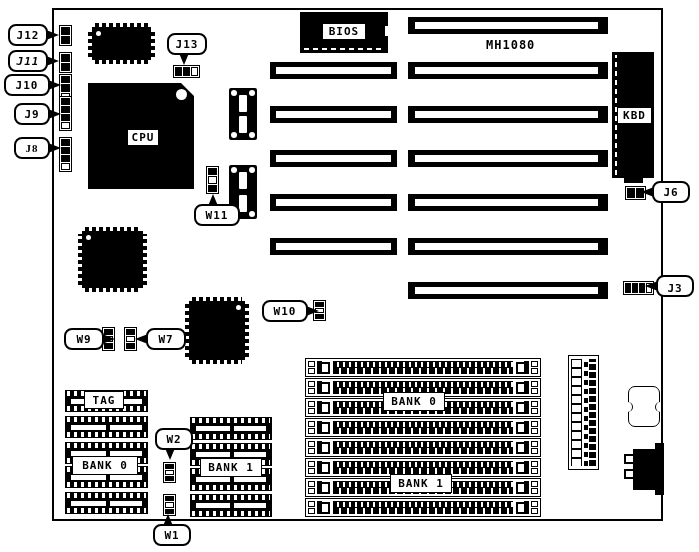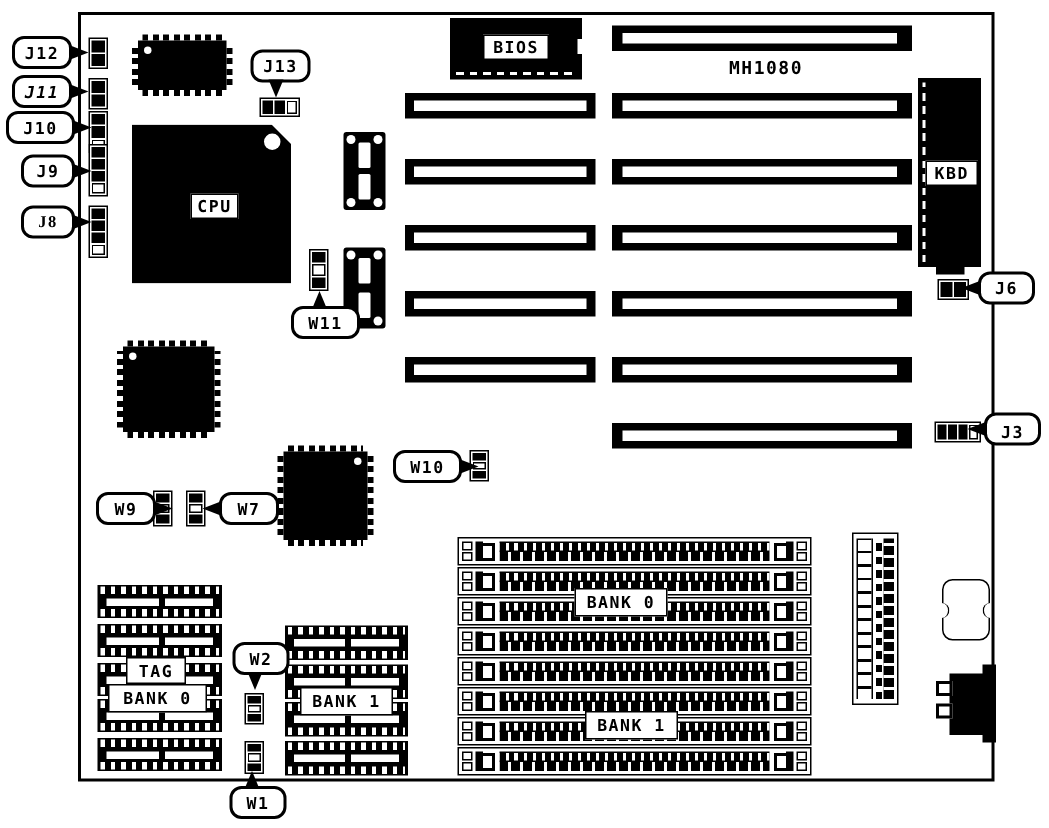--- a/index.html
+++ b/index.html
@@ -333,21 +333,21 @@
       <i class="b2"></i>
     </div>
   <div class="diprow" style="left:65px;top:466px;width:83px;height:22px;">
       <i class="b1"></i>
       <i class="b2"></i>
     </div>
   <div class="diprow" style="left:65px;top:492px;width:83px;height:22px;">
       <i class="b1"></i>
       <i class="b2"></i>
     </div>
-  <div class="boxlabel" style="left:84px;top:391px;width:38px;height:16px;margin-top:47px;">TAG</div>
+  <div class="boxlabel" style="left:84px;top:391px;width:38px;height:16px;">TAG</div>
   <div class="boxlabel" style="left:72px;top:456px;width:64px;height:17px;">BANK 0</div>
 
   <div class="diprow" style="left:190px;top:417px;width:82px;height:23px;">
       <i class="b1"></i>
       <i class="b2"></i>
     </div>
   <div class="diprow" style="left:190px;top:443px;width:82px;height:23px;">
       <i class="b1"></i>
       <i class="b2"></i>
     </div>

